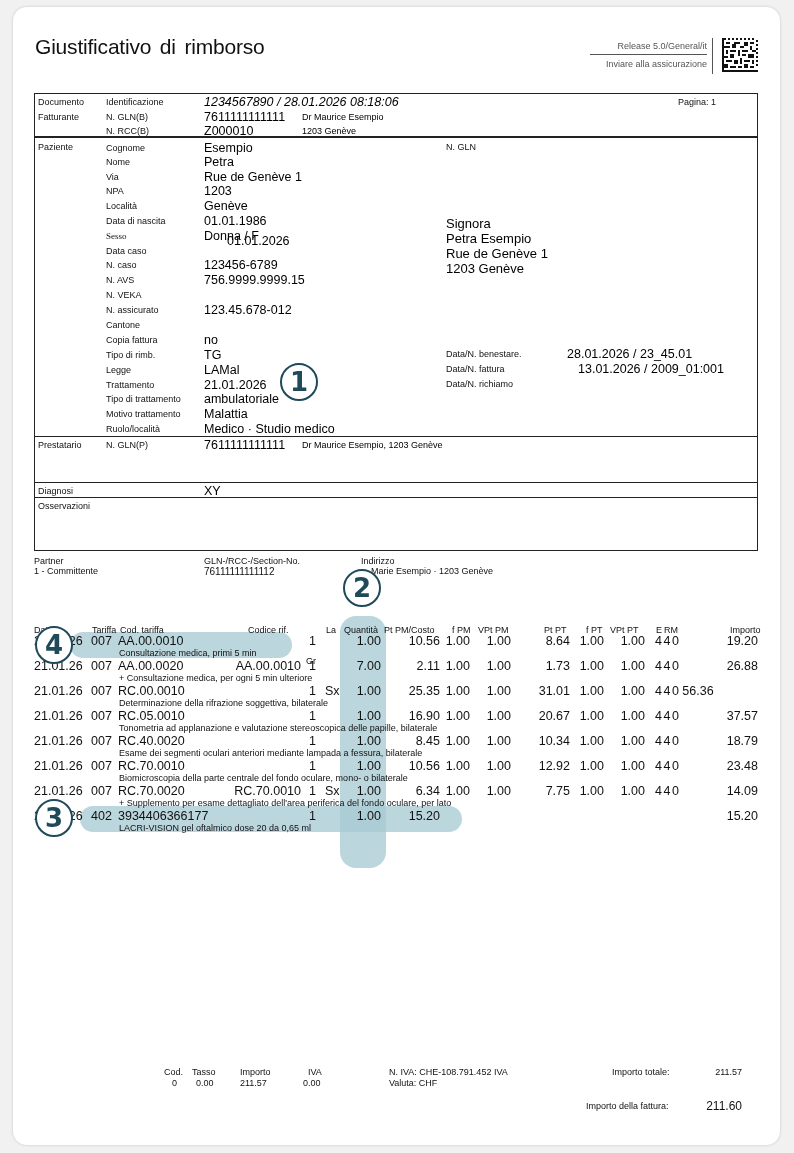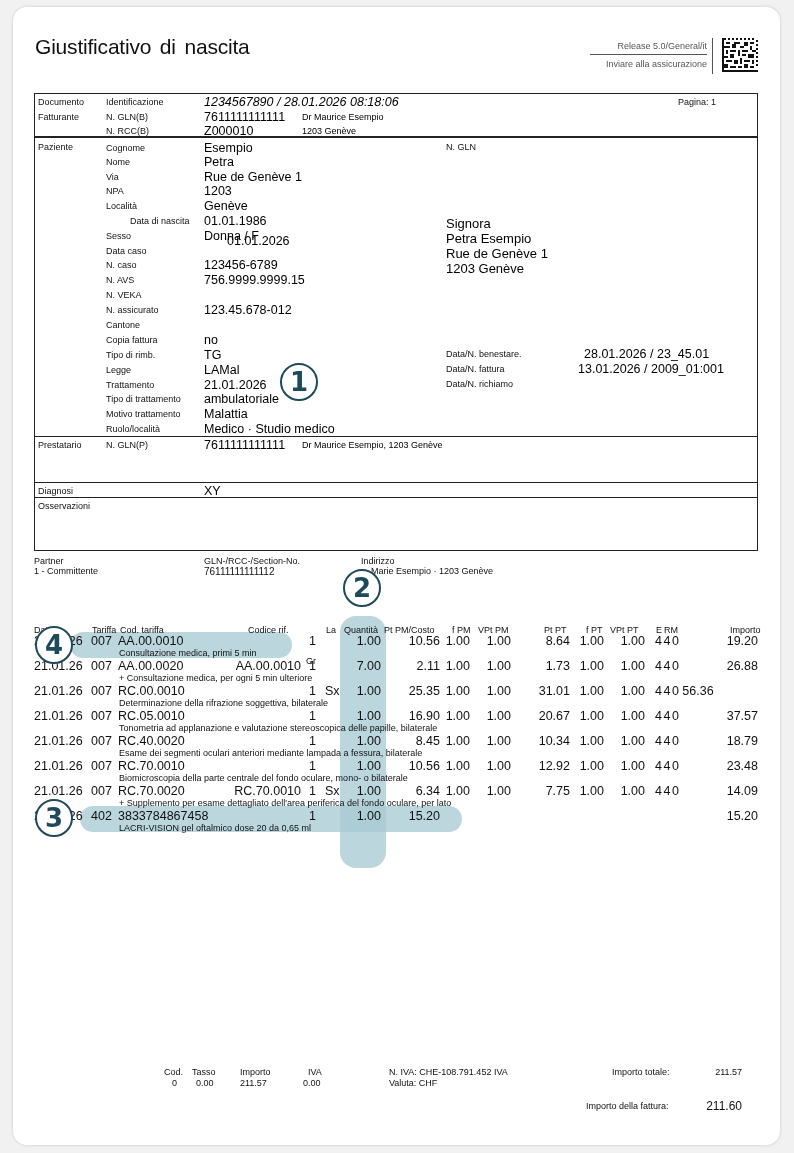--- a/index.html
+++ b/index.html
@@ -20,21 +20,21 @@
   .hl { position:absolute; background:#a8cad3; opacity:0.78; border-radius:14px; }
   .marker { position:absolute; width:38px; height:38px; border:2px solid #1e4a5a; border-radius:50%; background:#fff; box-sizing:border-box; display:flex; align-items:center; justify-content:center; font-size:26px; font-weight:bold; color:#1e4a5a; font-family:"DejaVu Sans", sans-serif; }
   .marker.tr { background:transparent; }
   .r { text-align:right; }
 </style>
 </head>
 <body>
 
 <div class="page"></div>
 
-<div class="abs title">Giustificativo di nascita</div>
+<div class="abs title">Giustificativo di rimborso</div>
 <div class="abs hdr-r" style="right:87px; top:41px;">Release 5.0/General/it</div>
 <div class="sep-h" style="left:590px; top:54px; width:117px;"></div>
 <div class="abs hdr-r" style="right:87px; top:59px;">Inviare alla assicurazione</div>
 <div class="sep-v" style="left:712px; top:38px; height:36px;"></div>
 <svg class="qr" viewBox="0 0 18 17">
   <g fill="#111">
     <rect x="0" y="0" width="1" height="17"></rect>
       <rect x="0" y="16" width="18" height="1"></rect>
     <rect x="1" y="0" width="1" height="1"></rect>
       <rect x="3" y="0" width="1" height="1"></rect>
@@ -106,23 +106,23 @@
     <div class="abs lbl" style="left: 106px; top: 143px;">Cognome</div>
     <div class="abs val" style="left: 204px; top: 141px;">Esempio</div>
     <div class="abs lbl" style="left: 106px; top: 157px;">Nome</div>
     <div class="abs val" style="left: 204px; top: 155px;">Petra</div>
     <div class="abs lbl" style="left: 106px; top: 172px;">Via</div>
     <div class="abs val" style="left: 204px; top: 170px;">Rue de Genève 1</div>
     <div class="abs lbl" style="left: 106px; top: 186px;">NPA</div>
     <div class="abs val" style="left: 204px; top: 184px;">1203</div>
     <div class="abs lbl" style="left: 106px; top: 201px;">Località</div>
     <div class="abs val" style="left: 204px; top: 199px;">Genève</div>
-    <div class="abs lbl" style="left: 106px; top: 216px; margin-left: 24px;">Data di nascita</div>
+    <div class="abs lbl" style="left: 106px; top: 216px;">Data di nascita</div>
     <div class="abs val" style="left: 204px; top: 214px;">01.01.1986</div>
-    <div class="abs lbl" style="left: 106px; top: 231px;">Sesso</div>
+    <div class="abs lbl" style="left: 106px; top: 231px; font-family: Liberation Serif, serif;">Sesso</div>
     <div class="abs val" style="left: 204px; top: 229px;">Donna / F</div>
     <div class="abs lbl" style="left: 106px; top: 246px;">Data caso</div>
     <div class="abs val" style="left: 204px; top: 234px; margin-left: 23px;">01.01.2026</div>
     <div class="abs lbl" style="left: 106px; top: 260px;">N. caso</div>
     <div class="abs val" style="left: 204px; top: 258px;">123456-6789</div>
     <div class="abs lbl" style="left: 106px; top: 275px;">N. AVS</div>
     <div class="abs val" style="left: 204px; top: 273px; text-align: center;">756.9999.9999.15</div>
     <div class="abs lbl" style="left: 106px; top: 290px;">N. VEKA</div>
     <div class="abs val" style="left: 204px; top: 288px;"></div>
     <div class="abs lbl" style="left: 106px; top: 305px;">N. assicurato</div>
@@ -144,21 +144,21 @@
     <div class="abs lbl" style="left: 106px; top: 424px;">Ruolo/località</div>
     <div class="abs val" style="left: 204px; top: 422px;">Medico · Studio medico</div>
   </div>
 
 <div class="abs val" style="left:446px; top:216px; font-size:13px;">Signora</div>
 <div class="abs val" style="left:446px; top:231px; font-size:13px;">Petra Esempio</div>
 <div class="abs val" style="left:446px; top:246px; font-size:13px;">Rue de Genève 1</div>
 <div class="abs val" style="left:446px; top:261px; font-size:13px;">1203 Genève</div>
 
 <div class="abs lbl" style="left:446px; top:349px;">Data/N. benestare.</div>
-<div class="abs val" style="left:584px; top:347px;text-align:center;">28.01.2026 / 23_45.01</div>
+<div class="abs val" style="left:567px; top:347px;text-align:center;">28.01.2026 / 23_45.01</div>
 <div class="abs lbl" style="left:446px; top:364px;">Data/N. fattura</div>
 <div class="abs val" style="left:578px; top:362px;">13.01.2026 / 2009_01:001</div>
 <div class="abs lbl" style="left:446px; top:379px;">Data/N. richiamo</div>
 
 <div class="abs lbl" style="left:38px; top:440px;">Prestatario</div>
 <div class="abs lbl" style="left:106px; top:440px;">N. GLN(P)</div>
 <div class="abs val" style="left:204px; top:438px;">7611111111111</div>
 <div class="abs valsm" style="left:302px; top:440px;">Dr Maurice Esempio, 1203 Genève</div>
 
 <div class="abs lbl" style="left:38px; top:486px;">Diagnosi</div>
@@ -318,21 +318,21 @@
       <div class="abs row-main" style="top: 784px; left: 450px; width: 120px; text-align: right;">7.75</div>
       <div class="abs row-main" style="top: 784px; left: 484px; width: 120px; text-align: right;">1.00</div>
       <div class="abs row-main" style="top: 784px; left: 525px; width: 120px; text-align: right;">1.00</div>
       <div class="abs row-main" style="top: 784px; left: 655px; letter-spacing: 1.5px;">440</div>
       <div class="abs row-main" style="top: 784px; left: 638px; width: 120px; text-align: right;">14.09</div>
       <div class="abs row-desc" style="left: 119px; top: 798px;">+ Supplemento per esame dettagliato dell'area periferica del fondo oculare, per lato</div>
     </div>
     <div>
       <div class="abs row-main" style="top: 809px; left: 34px;">21.01.26</div>
       <div class="abs row-main" style="top: 809px; left: 91px;">402</div>
-      <div class="abs row-main" style="top: 809px; left: 118px;">3833784867458</div>
+      <div class="abs row-main" style="top: 809px; left: 118px;">3934406366177</div>
       <div class="abs row-main" style="top: 809px; left: 181px; width: 120px; text-align: right;"></div>
       <div class="abs row-main" style="top: 809px; left: 309px;">1</div>
       <div class="abs row-main" style="top: 809px; left: 325px;"></div>
       <div class="abs row-main" style="top: 809px; left: 261px; width: 120px; text-align: right;">1.00</div>
       <div class="abs row-main" style="top: 809px; left: 320px; width: 120px; text-align: right;">15.20</div>
       <div class="abs row-main" style="top: 809px; left: 350px; width: 120px; text-align: right;"></div>
       <div class="abs row-main" style="top: 809px; left: 391px; width: 120px; text-align: right;"></div>
       <div class="abs row-main" style="top: 809px; left: 450px; width: 120px; text-align: right;"></div>
       <div class="abs row-main" style="top: 809px; left: 484px; width: 120px; text-align: right;"></div>
       <div class="abs row-main" style="top: 809px; left: 525px; width: 120px; text-align: right;"></div>

